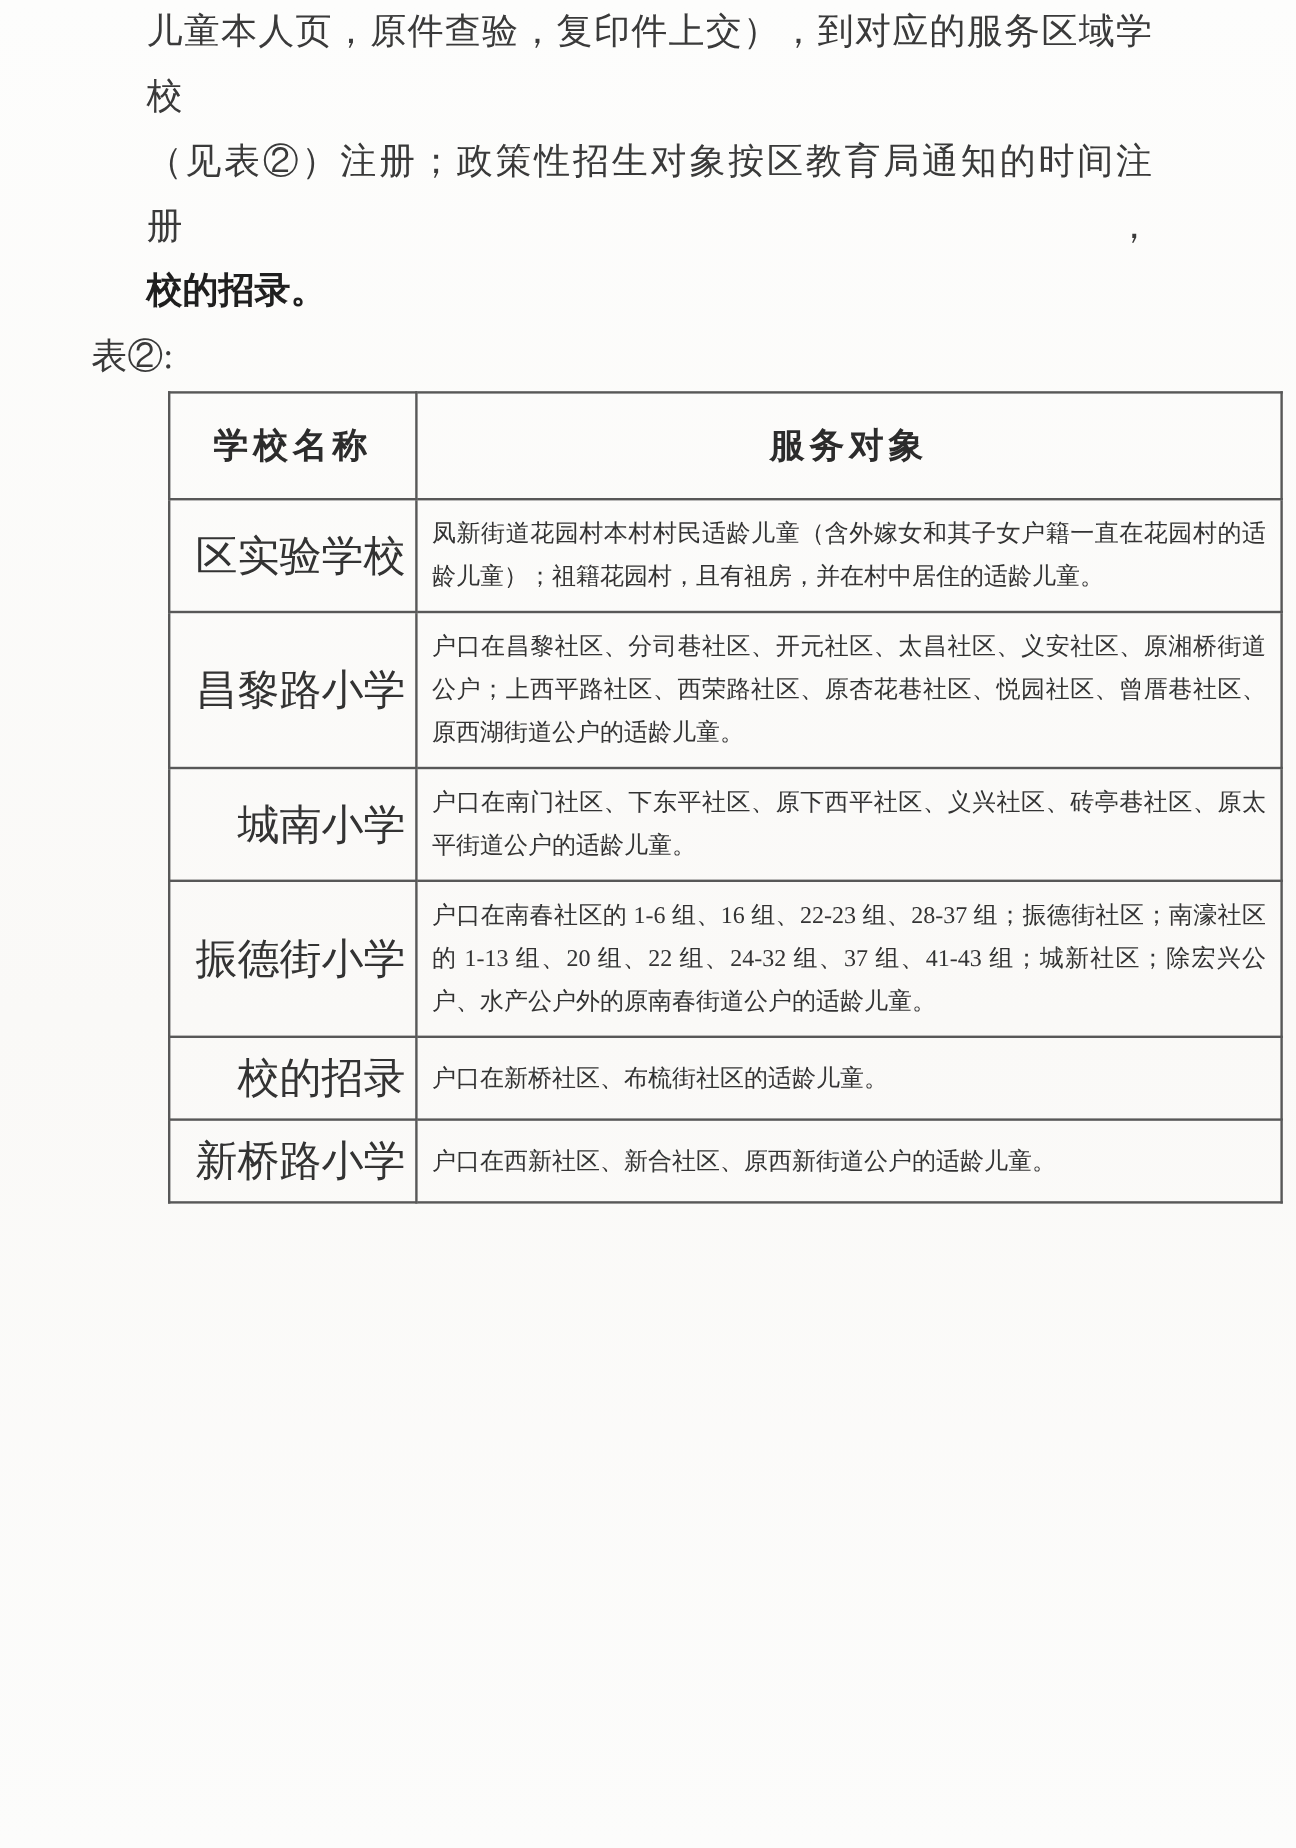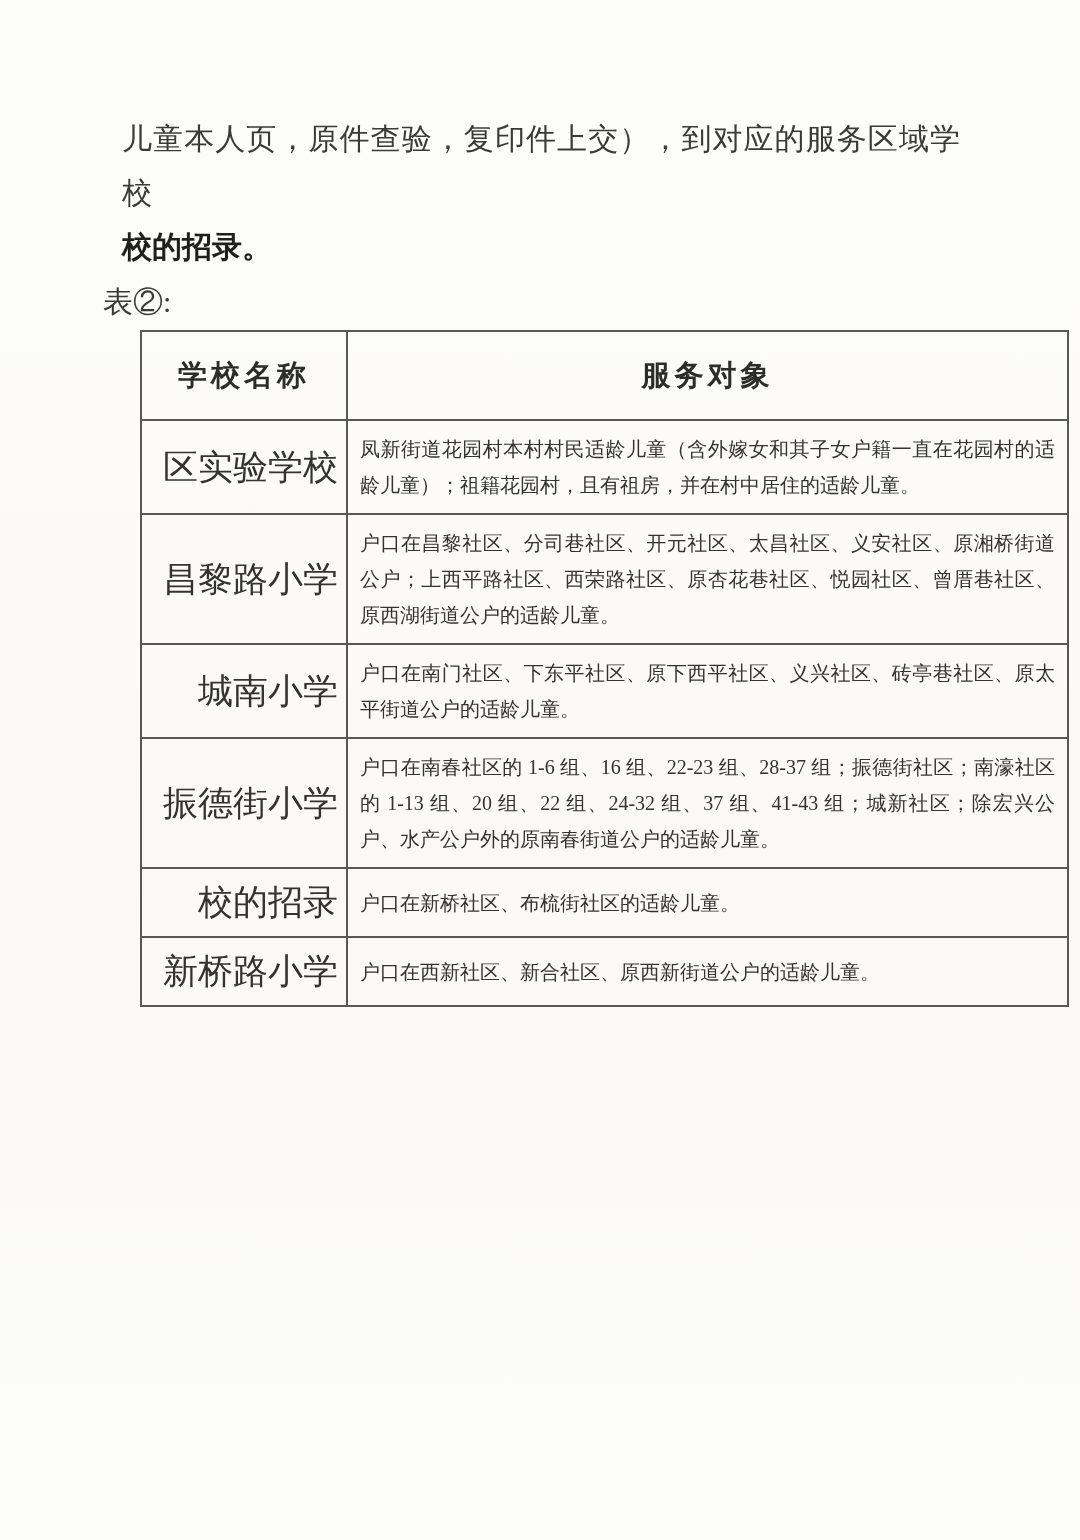--- a/index.html
+++ b/index.html
@@ -12,39 +12,38 @@
     position: relative;
     width: 1080px;
     height: 1540px;
     margin: 0 auto;
     background: linear-gradient(180deg, #fdfdfc 0%, #faf9f7 55%, #fcfcfb 100%);
     box-sizing: border-box;
     overflow: hidden;
     color: #363636;
   }
   .content {
-    padding-top: 112px;
   }
   .para {
     margin: 0 0 0 122px;
     width: 838px;
     font-size: 30px;
     line-height: 54px;
     color: #3a3a3a;
   }
   .line {
     text-align: justify;
     text-justify: inter-character;
     text-align-last: justify;
     white-space: normal;
   }
   .line.no-justify { text-align-last: left; }
   .seg.bold { font-weight: bold; color: #1f1f1f; }
   .table-label {
-    margin: 0 0 0 103px;
+    margin: 0 0 0 76px;
     font-size: 30px;
     line-height: 56px;
     color: #3a3a3a;
   }
   table.zone-table {
     border-collapse: collapse;
     margin-left: 140px;
     width: 929px;
     table-layout: fixed;
     background: transparent;
@@ -81,20 +80,21 @@
   }
 </style>
 </head>
 <body>
 
 <div class="page">
   <div class="content">
 
     <div class="para">
         <div class="line"><span class="seg">儿童本人页，原件查验，复印件上交），到对应的服务区域学校</span></div>
+        <div class="line"><span class="seg">（见表②）注册；政策性招生对象按区教育局通知的时间注册，</span></div>
         <div class="line no-justify"><span class="seg bold">校的招录。</span></div>
       </div>
 
     <div class="table-label">表②:</div>
 
     <table class="zone-table">
       <colgroup>
         <col style="width:206px">
         <col>
       </colgroup>

